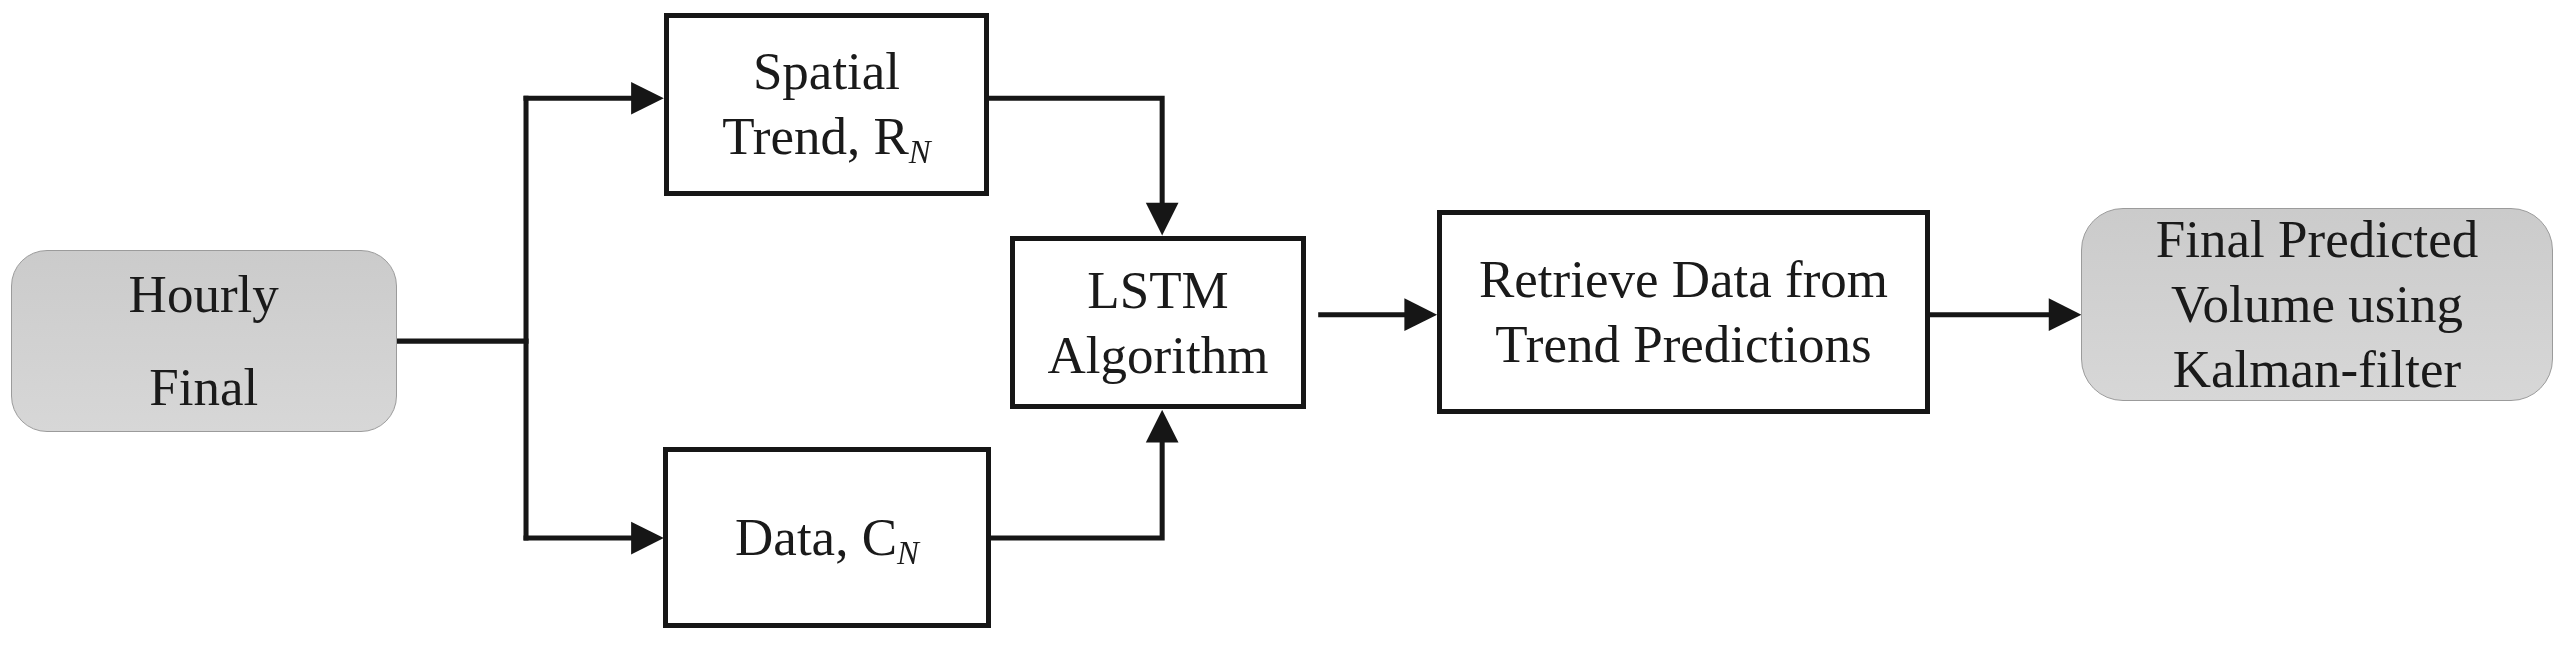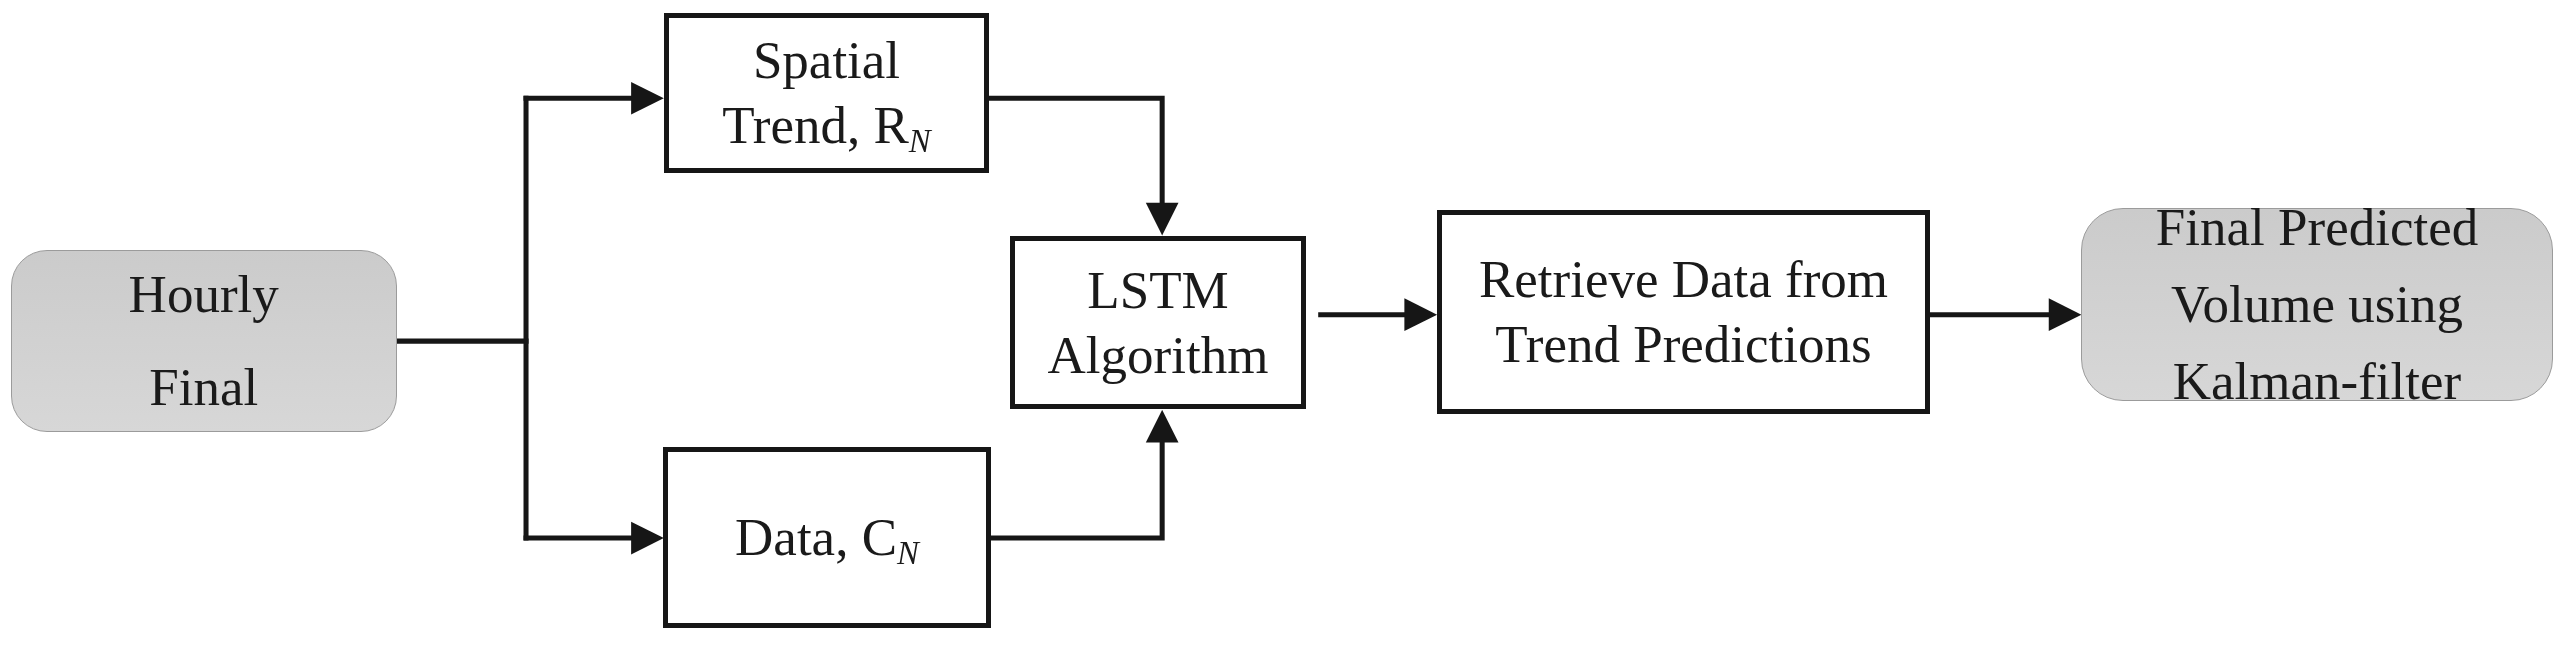--- a/index.html
+++ b/index.html
@@ -51,21 +51,20 @@
   }
   .terminal {
     background: linear-gradient(180deg,
       var(--terminal-fill-top, #cbcbcb) 0%,
       var(--terminal-fill-bottom, #d7d7d7) 100%);
     border: 1.9px solid var(--terminal-border, #9b9b9b);
     border-radius: 36px;
   }
   .terminal.final {
     border-radius: 42px;
-    gap: 12px;
   }
   .subn {
     font-style: italic;
     font-size: 0.62em;
     vertical-align: -0.28em;
     line-height: 0;
   }
 </style>
 </head>
 <body>
@@ -92,21 +91,21 @@
 
     <path class="connector" d="M3067 500 H3264"></path>
     <polygon class="arrowhead" points="3308,500 3256,474 3256,526"></polygon>
   </svg>
 
   <div class="node terminal" style="left:10.7px; top:250px; width:386px; height:182px;gap:28px;">
     <div class="line">Hourly</div>
     <div class="line">Final</div>
   </div>
 
-  <div class="node process" style="left:664px; top:12.6px; width:325px; height:160px;">
+  <div class="node process" style="left:664px; top:12.6px; width:325px; height:183px;">
     <div class="line">Spatial</div>
     <div class="line">
       <span>Trend, R</span><span class="subn">N</span>
     </div>
   </div>
 
   <div class="node process" style="left:663px; top:447px; width:328px; height:181px;">
     <div class="line">
       <span>Data, C</span><span class="subn">N</span>
     </div>

